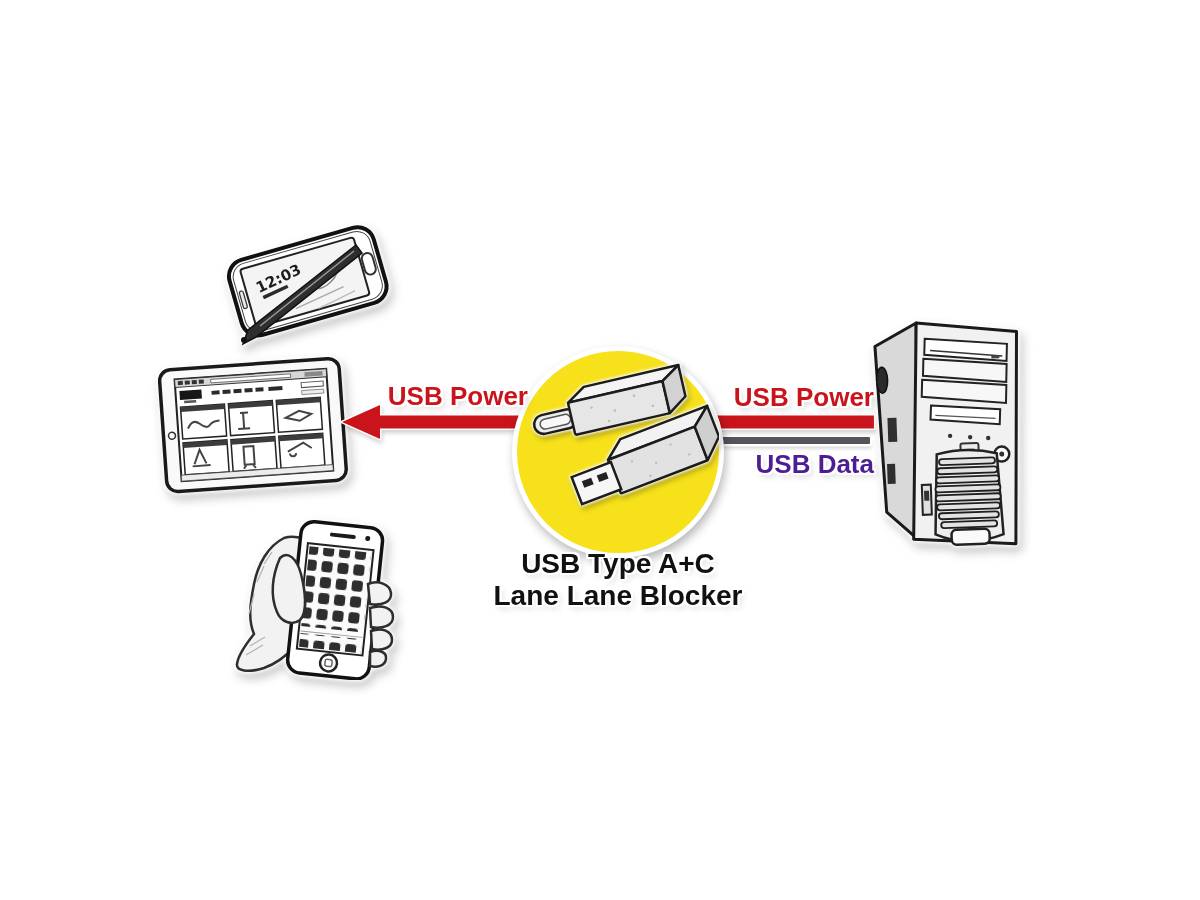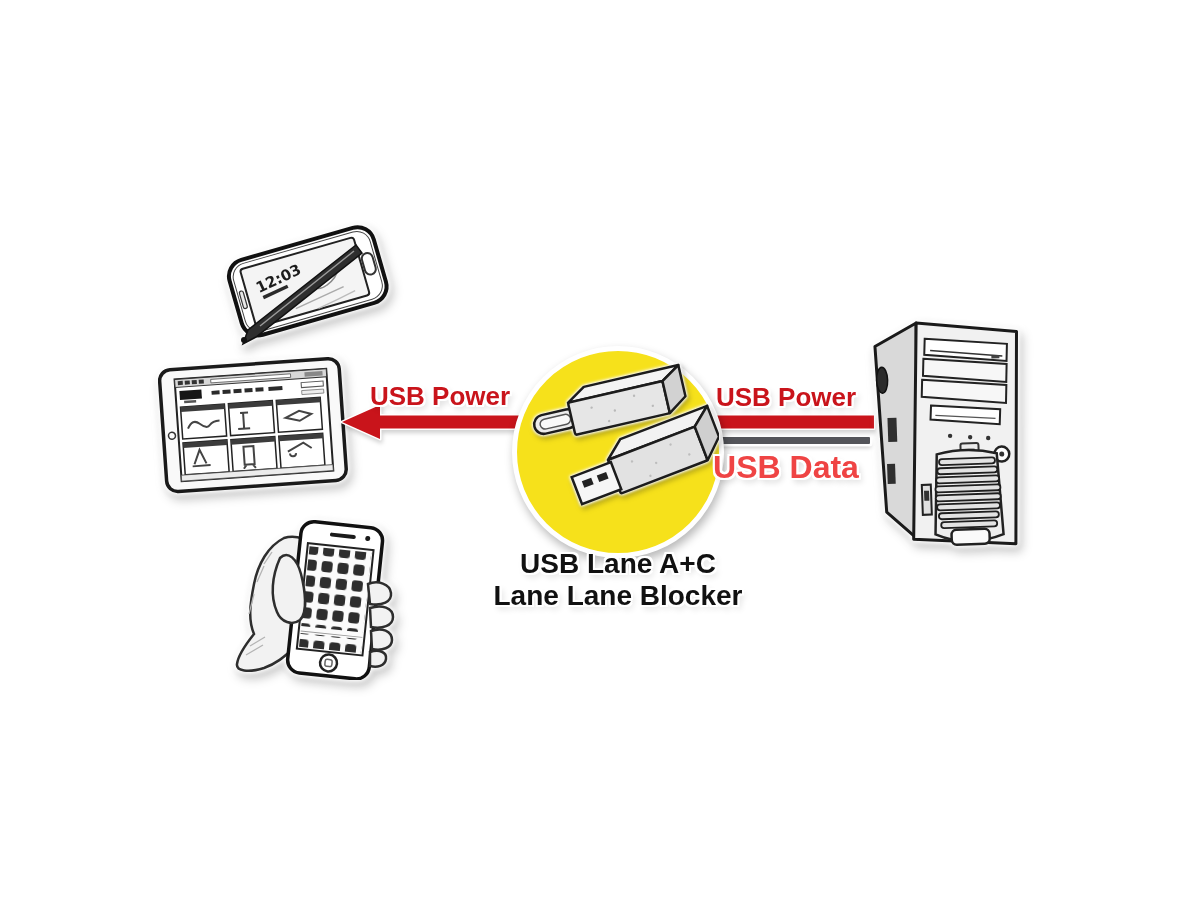--- a/index.html
+++ b/index.html
@@ -18,26 +18,26 @@
     box-shadow:0 0 0 2.5px #ffffff,1px 4px 4px rgba(0,0,0,.2);
   }
   .blocker-circle{position:absolute;left:512px;top:346px;width:212px;height:212px;z-index:4;
     background:#f6e11b;border:5px solid #fff;border-radius:50%;box-sizing:border-box;
     box-shadow:2px 5px 10px rgba(0,0,0,.28);
   }
   .blocker-circle svg{position:absolute;left:0;top:0;
     filter:drop-shadow(0 0 1.5px #fff) drop-shadow(0 0 1.5px #fff) drop-shadow(2px 3px 2px rgba(0,0,0,.25));
   }
   .tower-wrap{z-index:5;}
-  .lbl{position:absolute;z-index:6;font-weight:bold;text-align:center;white-space:nowrap;
+  .lbl{position:absolute;z-index:6;font-weight:bold;text-align:right;white-space:nowrap;
     text-shadow:-2px -2px 0 #fff,2px -2px 0 #fff,-2px 2px 0 #fff,2px 2px 0 #fff,
                 -2px 0 0 #fff,2px 0 0 #fff,0 -2px 0 #fff,0 2px 0 #fff,3px 4px 6px rgba(0,0,0,.18);
   }
   .lbl.red{color:#c9141b;font-size:26px;}
-  .lbl.dark{color:#ef4444;font-size:32px;}
+  .lbl.dark{color:#4c1d95;font-size:26px;}
   .lbl-power-left{left:352px;top:381px;width:176px;}
   .lbl-power-right{left:698px;top:382px;width:176px;}
   .lbl-data{left:698px;top:449px;width:176px;}
   .caption{position:absolute;left:448px;top:548px;width:340px;z-index:6;
     color:#111;font-size:28px;font-weight:bold;text-align:center;line-height:32px;
     text-shadow:-2px -2px 0 #fff,2px -2px 0 #fff,-2px 2px 0 #fff,2px 2px 0 #fff,
                 -2px 0 0 #fff,2px 0 0 #fff,0 -2px 0 #fff,0 2px 0 #fff,3px 4px 6px rgba(0,0,0,.15);
   }
 </style>
 </head>
@@ -245,17 +245,17 @@
         </g>
       </g>
     </svg>
   </div>
 
   <div class="lbl red lbl-power-left">USB Power</div>
   <div class="lbl red lbl-power-right">USB Power</div>
   <div class="lbl dark lbl-data">USB Data</div>
 
   <div class="caption">
-    <div>USB Lane A+C</div>
+    <div>USB Type A+C</div>
     <div>Lane Lane Blocker</div>
   </div>
 
 </div>
 
 </body></html>

